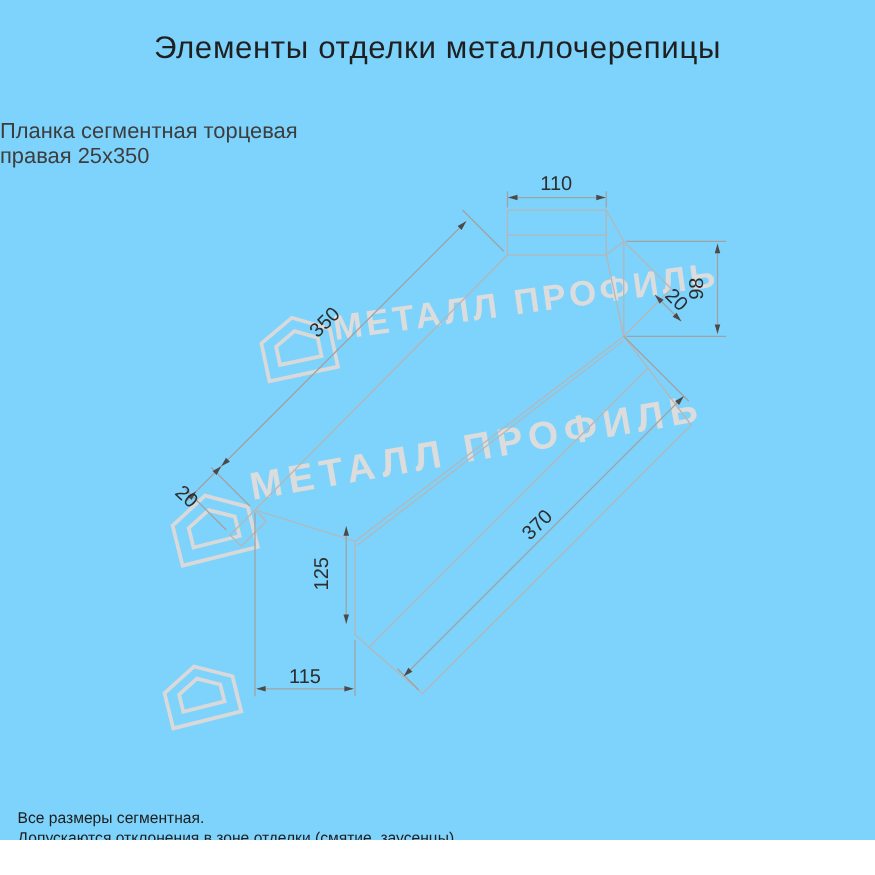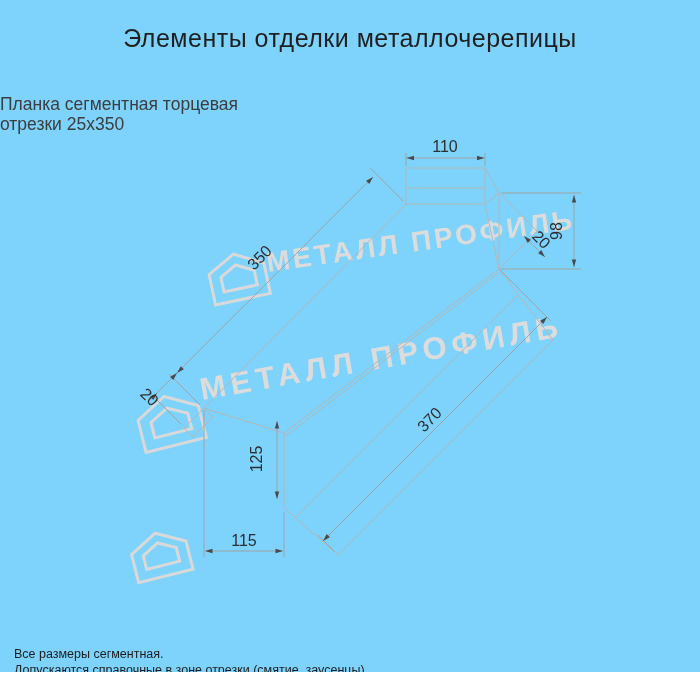--- a/index.html
+++ b/index.html
@@ -36,21 +36,21 @@
 </style>
 </head>
 <body>
 
 <div class="page">
 
   <div class="page-title">Элементы отделки металлочерепицы</div>
 
   <div class="product-subtitle">
     <div>Планка сегментная торцевая</div>
-    <div>отрезки 25x350</div>
+    <div>правая 25x350</div>
   </div>
 
   <svg class="drawing-svg" width="700" height="700" viewBox="0 0 700 700">
 
     <g>
       <g transform="translate(206,260) rotate(-12)">
         <path class="wm-logo" d="M28,0 L56,15 L56,46 L0,46 L0,15 Z"></path>
         <path class="wm-logo" d="M28,11 L45,20 L45,35 L11,35 L11,20 Z"></path>
       </g>
       <text class="wm-text" font-size="28" letter-spacing="3" transform="translate(268,272) rotate(-8)">МЕТАЛЛ ПРОФИЛЬ</text>
@@ -142,16 +142,16 @@
     <g>
       <path class="dim-line" d="M204,410 V557 M284,512 V557 M206,551 H282"></path>
       <polygon class="dim-arrow" points="205,551 212.5,548.8 212.5,553.2"></polygon>
       <polygon class="dim-arrow" points="283,551 275.5,548.8 275.5,553.2"></polygon>
       <text class="dim-text" x="244" y="546" text-anchor="middle">115</text>
     </g>
   </svg>
 
   <div class="footer-notes">
     <div>Все размеры сегментная.</div>
-    <div>Допускаются справочные в зоне отрезки (смятие, заусенцы).</div>
+    <div>Допускаются отклонения в зоне отделки (смятие, заусенцы).</div>
   </div>
 
 </div>
 
 </body></html>

